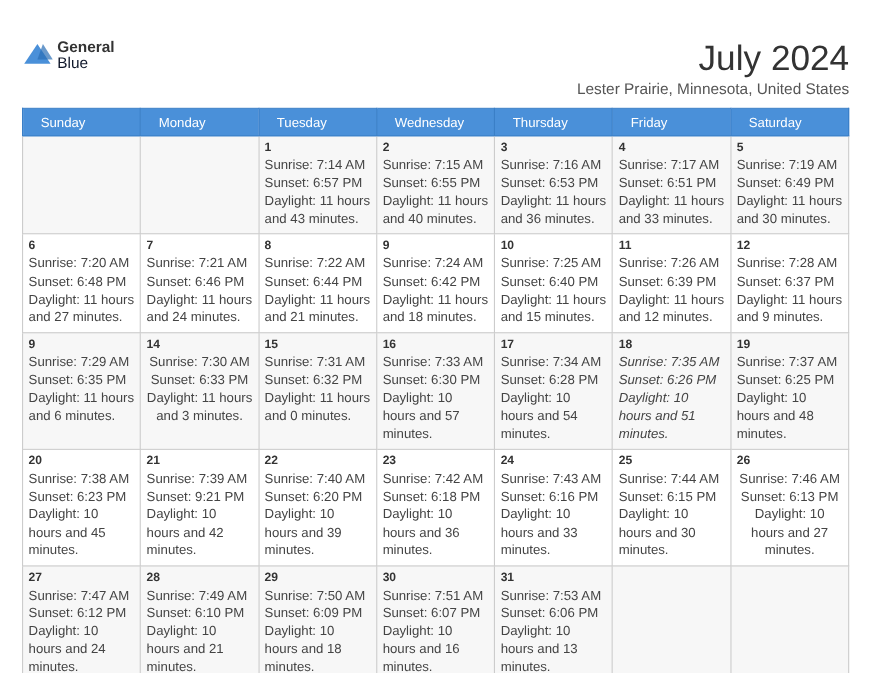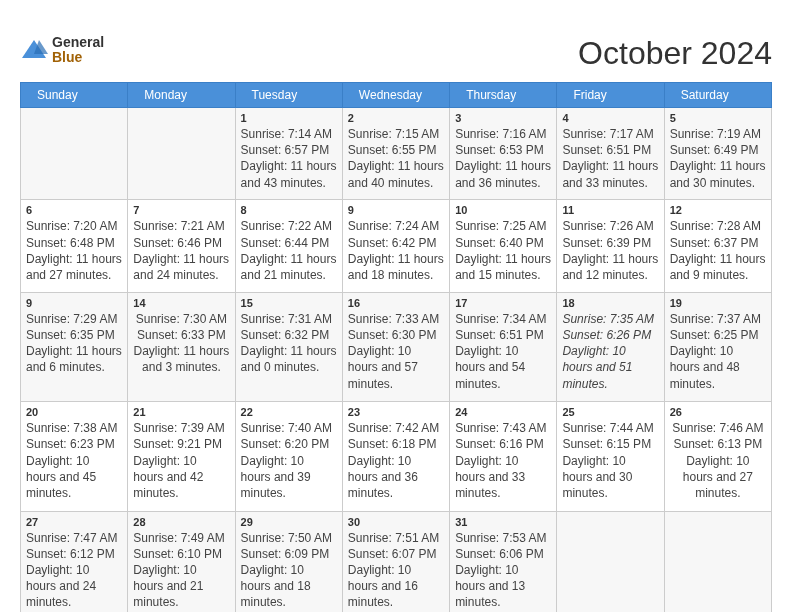--- a/index.html
+++ b/index.html
@@ -34,22 +34,22 @@
       flex-direction: column;
       line-height: 1.1;
     }
     .logo-general {
       font-size: 14px;
       font-weight: bold;
       color: #333;
     }
     .logo-blue {
       font-size: 14px;
-      font-weight: bold;
-      color: #a16207;
+      font-weight: normal;
+      color: #0f172a;
     }
     .logo-icon {
       width: 28px;
       height: 28px;
     }
     .title-block {
       text-align: right;
     }
     .month-title {
       font-size: 32px;
@@ -109,21 +109,22 @@
       <svg class="logo-icon" viewBox="0 0 28 28">
         <polygon points="14,4 26,22 2,22" fill="#4a90d9"></polygon>
         <polygon points="19,4 28,18 14,18" fill="#2a6db5" opacity="0.7"></polygon>
       </svg>
       <div class="logo-text">
         <span class="logo-general">General</span>
         <span class="logo-blue">Blue</span>
       </div>
     </div>
     <div class="title-block">
-      <div class="month-title">October 2024</div>
+      <div class="month-title">July 2024</div>
+      <div class="location">Lester Prairie, Minnesota, United States</div>
     </div>
   </div>
 
   <table class="calendar">
     <thead>
       <tr>
         <th>Sunday</th>
         <th>Monday</th>
         <th>Tuesday</th>
         <th>Wednesday</th>
@@ -232,21 +233,21 @@
           </td>
           <td>
             <span class="day-num">16</span>
             <div class="cell-info" style="white-space: pre-line;">Sunrise: 7:33 AM
 Sunset: 6:30 PM
 Daylight: 10 hours and 57 minutes.</div>
           </td>
           <td>
             <span class="day-num">17</span>
             <div class="cell-info" style="white-space: pre-line;">Sunrise: 7:34 AM
-Sunset: 6:51 PM
+Sunset: 6:28 PM
 Daylight: 10 hours and 54 minutes.</div>
           </td>
           <td>
             <span class="day-num">18</span>
             <div class="cell-info" style="white-space: pre-line; font-style: italic;">Sunrise: 7:35 AM
 Sunset: 6:26 PM
 Daylight: 10 hours and 51 minutes.</div>
           </td>
           <td>
             <span class="day-num">19</span>

